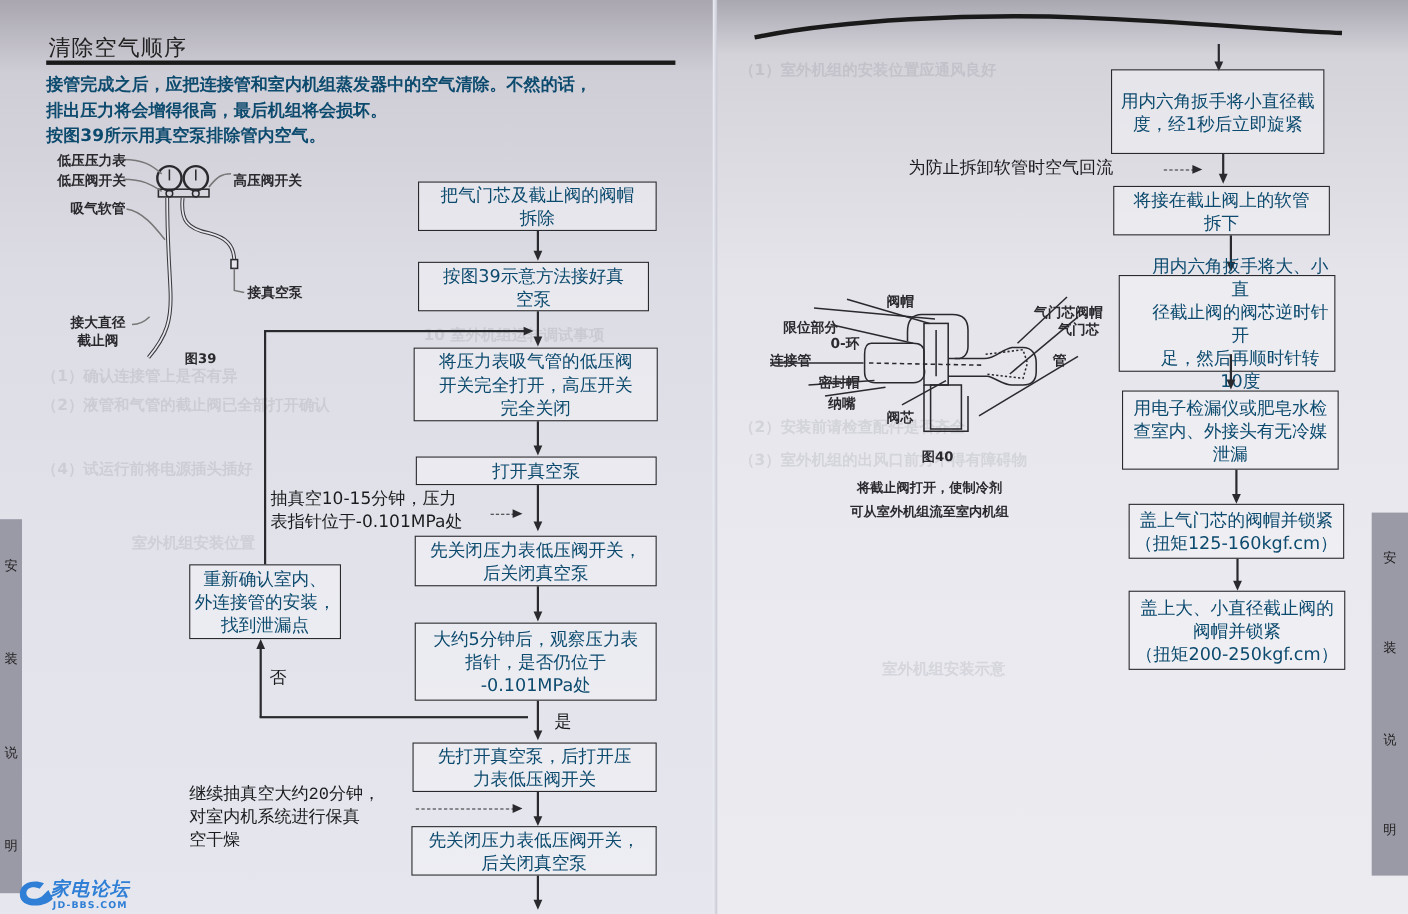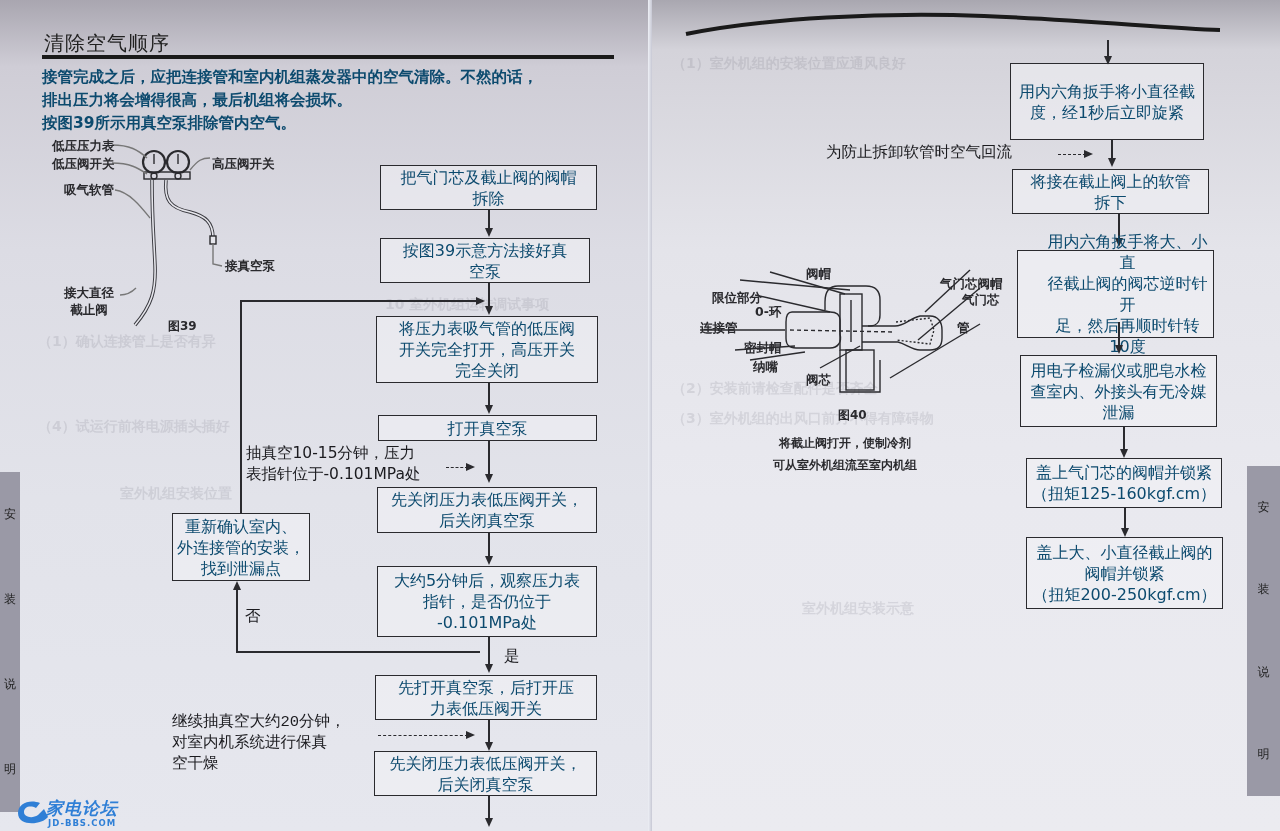--- a/index.html
+++ b/index.html
@@ -58,20 +58,21 @@
   .logo-text { position: absolute; left: 46px; top: 797px; font-size: 17px; font-weight: bold; font-style: italic; color: #2f7fd6; letter-spacing: 1px; }
   .logo-sub { position: absolute; left: 48px; top: 818px; font-size: 8.5px; font-weight: bold; color: #2f7fd6; letter-spacing: 1px; }
 </style>
 </head>
 <body>
 
 <div class="page page-left">
 
   <div class="ghost" style="left:385px;top:296px;">10 室外机组运转调试事项</div>
   <div class="ghost" style="left:38px;top:333px;">（1）确认连接管上是否有异</div>
+  <div class="ghost" style="left:38px;top:360px;">（2）液管和气管的截止阀已全部打开确认</div>
   <div class="ghost" style="left:38px;top:418px;">（4）试运行前将电源插头插好</div>
   <div class="ghost" style="left:120px;top:485px;">室外机组安装位置</div>
 </div>
 
 <div class="gutter"></div>
 
 <div class="page page-right">
   <div class="ghost" style="left:20px;top:55px;">（1）室外机组的安装位置应通风良好</div>
   <div class="ghost" style="left:20px;top:380px;">（2）安装前请检查配件是否齐全</div>
   <div class="ghost" style="left:20px;top:410px;">（3）室外机组的出风口前方不得有障碍物</div>

